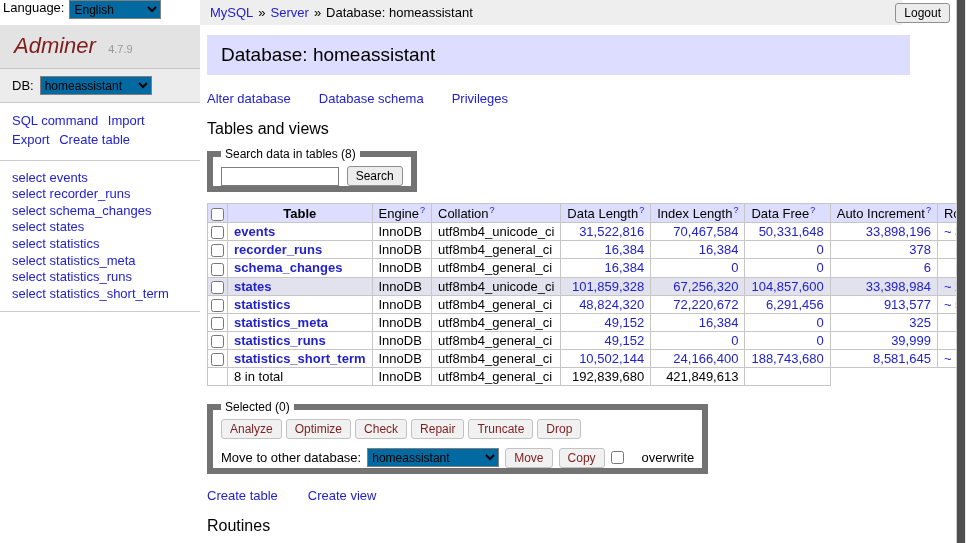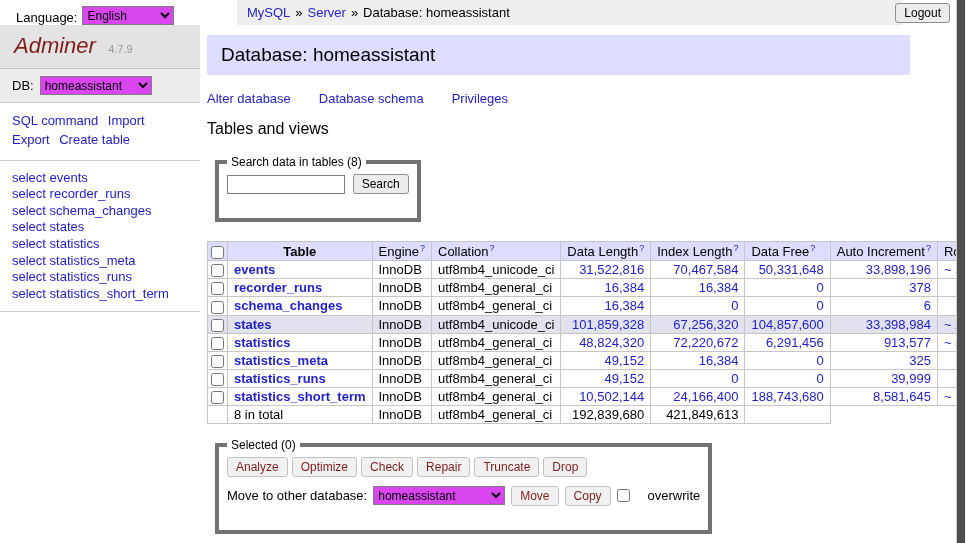--- a/index.html
+++ b/index.html
@@ -3,25 +3,25 @@
 <meta charset="utf-8">
 <style>
   *{box-sizing:border-box}
   html,body{margin:0;padding:0}
   body{width:966px;height:543px;overflow:hidden;position:relative;background:#fff;color:#000;
        font-family:"Liberation Sans",sans-serif;font-size:13px}
   a{color:#2222cc;text-decoration:none}
   button{font-family:"Liberation Sans",sans-serif;font-size:12px;padding:2px 8px;border:1px solid #8f8f8f;
          background:#ececec;border-radius:3px;color:#000}
   button:disabled{color:#7f1d1d;border-color:#c2c2c2;background:#f1f1f1}
-  select{font-family:"Liberation Sans",sans-serif;font-size:12px;height:19px;border:1px solid #7f7f7f;background:#d946ef}
+  select{font-family:"Liberation Sans",sans-serif;font-size:12px;height:19px;border:1px solid #7f7f7f;background:#0369a1}
 
   
   .topbar{display:flex;height:25px;align-items:stretch}
-  .lang{width:237px;display:flex;align-items:flex-end;gap:5px;padding-left:16px;background:#fff}
+  .lang{width:200px;display:flex;align-items:flex-start;gap:5px;padding-left:3px;background:#fff}
   .lang select{width:92px}
   .breadcrumb{flex:1;background:#eeeeee;display:flex;align-items:center;gap:5px;padding:0 10px;white-space:nowrap}
   .breadcrumb .sep{color:#000}
   .logout-area{width:64px;display:flex;align-items:center;justify-content:flex-end;padding-right:16px;background:#fff}
 
   
   .cols{display:flex;height:518px}
   .sidebar{width:200px;flex:0 0 200px}
   .sidebar h1{margin:0;padding:8px 14px;background:#e3e3e3;border-bottom:1px solid #c4c4c4;font-weight:normal;line-height:22px}
   .app-name{font-size:22px;font-style:italic;color:#7f1d1d}
@@ -34,21 +34,21 @@
   .tbl-link{display:block;line-height:1.2;margin:1px 0}
   .sidebar-rule{border:0;border-top:1px solid #ccc;margin:0}
 
   
   main{flex:1;min-width:0;padding:10px 56px 0 7px;overflow:hidden}
   h2{margin:0;background:#ddddff;padding:9px 14px;font-size:19px;font-weight:normal}
   h3{font-size:16px;font-weight:normal;margin:14px 0 9px}
   .page-links{display:flex;gap:28px;margin:16px 0 12px}
   .create-links{display:flex;gap:30px;margin:14px 0 0}
 
-  fieldset{border:4px solid #737373;margin:8px;padding:5px 8px 24px;display:inline-block;background:#fff}
+  fieldset{border:6px solid #737373;margin:0;padding:5px 8px 0;display:inline-block;background:#fff}
   legend{font-size:12px;padding:0 4px}
   .search-fieldset input[type=text]{width:118px;height:19px;border:1px solid #7f7f7f;font-size:12px;padding:1px 3px}
   .search-fieldset button{margin-left:4px}
 
   .data-table{border-collapse:collapse;margin:11px 0 12px;font-size:13px}
   .data-table td,.data-table th{border:1px solid #c6c6c6;padding:1px 6px;height:17px;white-space:nowrap;text-align:left}
   .data-table thead td,.data-table thead th{background:#ddddff}
   .data-table th{font-weight:normal}
   .data-table th.col-table{font-weight:bold;text-align:center}
   .data-table td.check{text-align:center;padding:1px 3px;width:22px}

